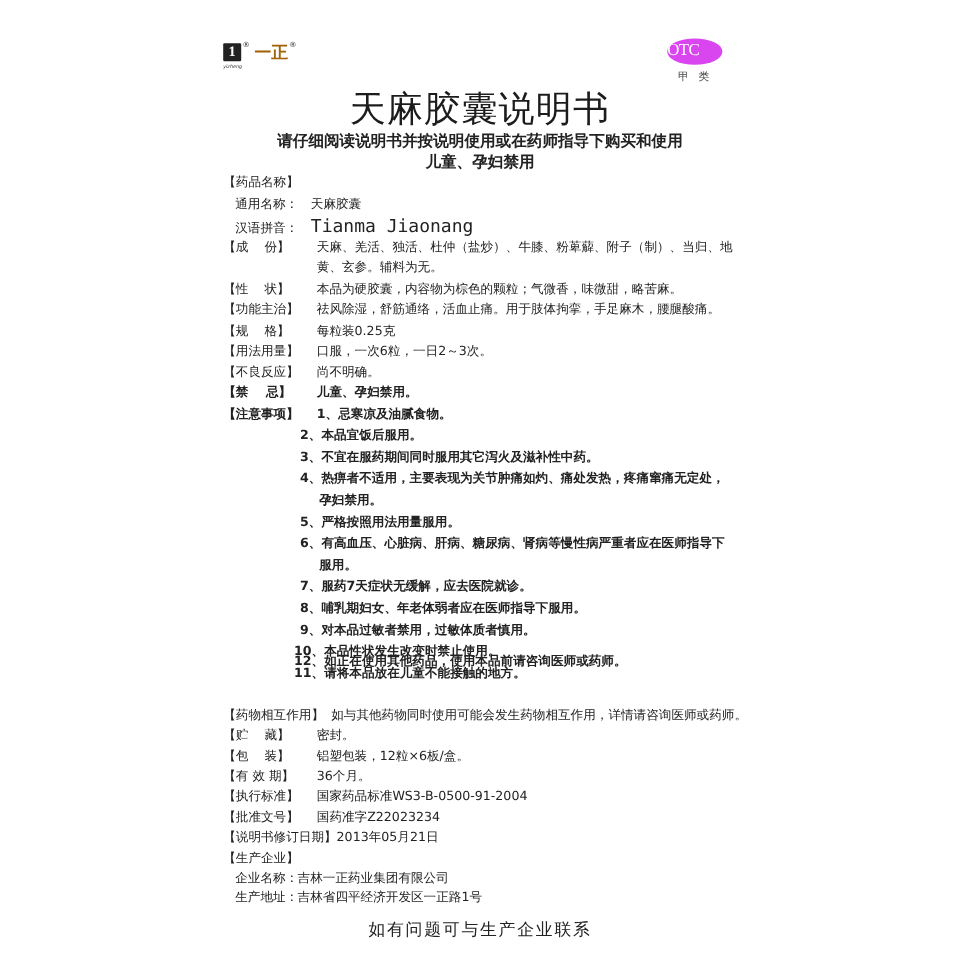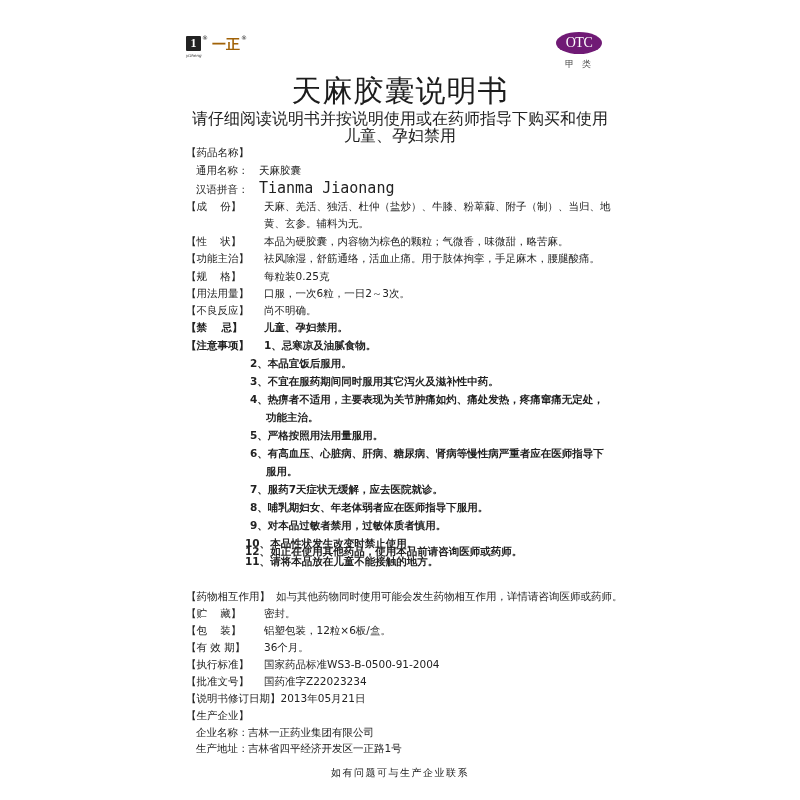--- a/index.html
+++ b/index.html
@@ -3,38 +3,38 @@
 <meta charset="utf-8">
 <style>
   html, body { margin:0; padding:0; background:#ffffff; }
   body { width:800px; height:800px; position:relative; overflow:hidden; font-family:"DejaVu Sans","Liberation Sans",sans-serif; color:#1a1a1a; }
   .page { position:absolute; left:0; top:0; width:800px; height:800px; background:#ffffff; }
   .logo { position:absolute; left:186px; top:36px; display:flex; align-items:flex-start; }
   .logo-mark { width:15px; height:15px; background:#222; color:#fff; font-size:12px; font-weight:bold; line-height:15px; text-align:center; border-radius:1px; font-family:"Liberation Serif",serif; }
   .logo-sub { position:absolute; left:0; top:17px; font-size:4px; color:#333; font-style:italic; letter-spacing:0; white-space:nowrap; }
   .reg { font-size:6px; margin-left:1px; margin-top:-2px; }
   .logo-text { font-size:14px; font-weight:bold; margin-left:4px; line-height:16px; color:#a16207; }
-  .otc { position:absolute; left:556px; top:32px; width:46px; height:22px; background:#701a75; border-radius:50%; color:#fff; font-family:"Liberation Serif",serif; font-size:14px; line-height:22px; text-align:center; letter-spacing:-0.5px; }
+  .otc { position:absolute; left:556px; top:32px; width:46px; height:22px; background:#d946ef; border-radius:50%; color:#fff; font-family:"Liberation Serif",serif; font-size:14px; line-height:22px; letter-spacing:-0.5px; }
   .otc-class { position:absolute; left:565px; top:58px; font-size:9px; color:#444; letter-spacing:8px; }
   .title { position:absolute; left:0; width:800px; top:71px; text-align:center; font-family:"DejaVu Serif","Liberation Serif",serif; font-size:30px; color:#1c1c1c; letter-spacing:1px; }
-  .notice { position:absolute; left:0; width:800px; text-align:center; font-size:16px; font-weight:normal; color:#222; }
+  .notice { position:absolute; left:0; width:800px; text-align:center; font-size:13px; font-weight:bold; color:#222; }
   .n1 { top:109px; }
   .n2 { top:126px; }
   .row { position:absolute; left:186px; font-size:10.5px; line-height:13px; white-space:nowrap; color:#222; }
   .lbl { display:inline-block; width:78px; white-space:pre; }
   .lbl-wide { display:inline-block; white-space:pre; }
   .sub-lbl { display:inline-block; width:63px; padding-left:10px; white-space:pre; }
   .val { display:inline-block; white-space:pre; }
   .mono { font-family:"DejaVu Sans Mono","Liberation Mono",monospace; font-size:15px; }
   .bold { font-weight:bold; }
   .item { position:absolute; font-size:10.5px; line-height:13px; white-space:nowrap; font-weight:bold; color:#222; }
   .cont { position:absolute; font-size:10.5px; line-height:13px; white-space:nowrap; font-weight:bold; color:#222; }
   .mfr { position:absolute; left:196px; font-size:10.5px; line-height:13px; white-space:nowrap; color:#222; }
   .mfr .k { display:inline-block; width:52px; white-space:pre; }
-  .footer { position:absolute; left:0; width:800px; top:766px; text-align:center; font-size:10px; letter-spacing:1.5px; color:#222; }
+  .footer { position:absolute; left:0; width:800px; top:766px; text-align:center; font-size:14px; letter-spacing:1.5px; color:#222; }
 </style>
 </head>
 <body>
 
 <div class="page">
 
   <div class="logo">
     <div class="logo-mark">1</div>
     <span class="reg">®</span>
     <span class="logo-text">一正</span>
@@ -84,21 +84,21 @@
   <div class="row bold" style="top:321px;">
     <span class="lbl">【禁    忌】</span><span class="val">儿童、孕妇禁用。</span>
   </div>
   <div class="row bold" style="top:339px;">
     <span class="lbl">【注意事项】</span><span class="val"><span>1、</span><span>忌寒凉及油腻食物。</span></span>
   </div>
 
   <div class="item" style="top:357px; left:250px;"><span>2、</span><span>本品宜饭后服用。</span></div>
   <div class="item" style="top:375px; left:250px;"><span>3、</span><span>不宜在服药期间同时服用其它泻火及滋补性中药。</span></div>
   <div class="item" style="top:393px; left:250px;"><span>4、</span><span>热痹者不适用，主要表现为关节肿痛如灼、痛处发热，疼痛窜痛无定处，</span></div>
-  <div class="cont" style="top:411px; left:266px;">功能主治。</div>
+  <div class="cont" style="top:411px; left:266px;">孕妇禁用。</div>
   <div class="item" style="top:429px; left:250px;"><span>5、</span><span>严格按照用法用量服用。</span></div>
   <div class="item" style="top:447px; left:250px;"><span>6、</span><span>有高血压、心脏病、肝病、糖尿病、肾病等慢性病严重者应在医师指导下</span></div>
   <div class="cont" style="top:465px; left:266px;">服用。</div>
   <div class="item" style="top:483px; left:250px;"><span>7、</span><span>服药7天症状无缓解，应去医院就诊。</span></div>
   <div class="item" style="top:501px; left:250px;"><span>8、</span><span>哺乳期妇女、年老体弱者应在医师指导下服用。</span></div>
   <div class="item" style="top:519px; left:250px;"><span>9、</span><span>对本品过敏者禁用，过敏体质者慎用。</span></div>
   <div class="item" style="top:537px; left:245px;"><span>10、</span><span>本品性状发生改变时禁止使用。</span></div>
   <div class="item" style="top:555px; left:245px;"><span>11、</span><span>请将本品放在儿童不能接触的地方。</span></div>
   <div class="item" style="top:545px; left:245px;"><span>12、</span><span>如正在使用其他药品，使用本品前请咨询医师或药师。</span></div>
 

